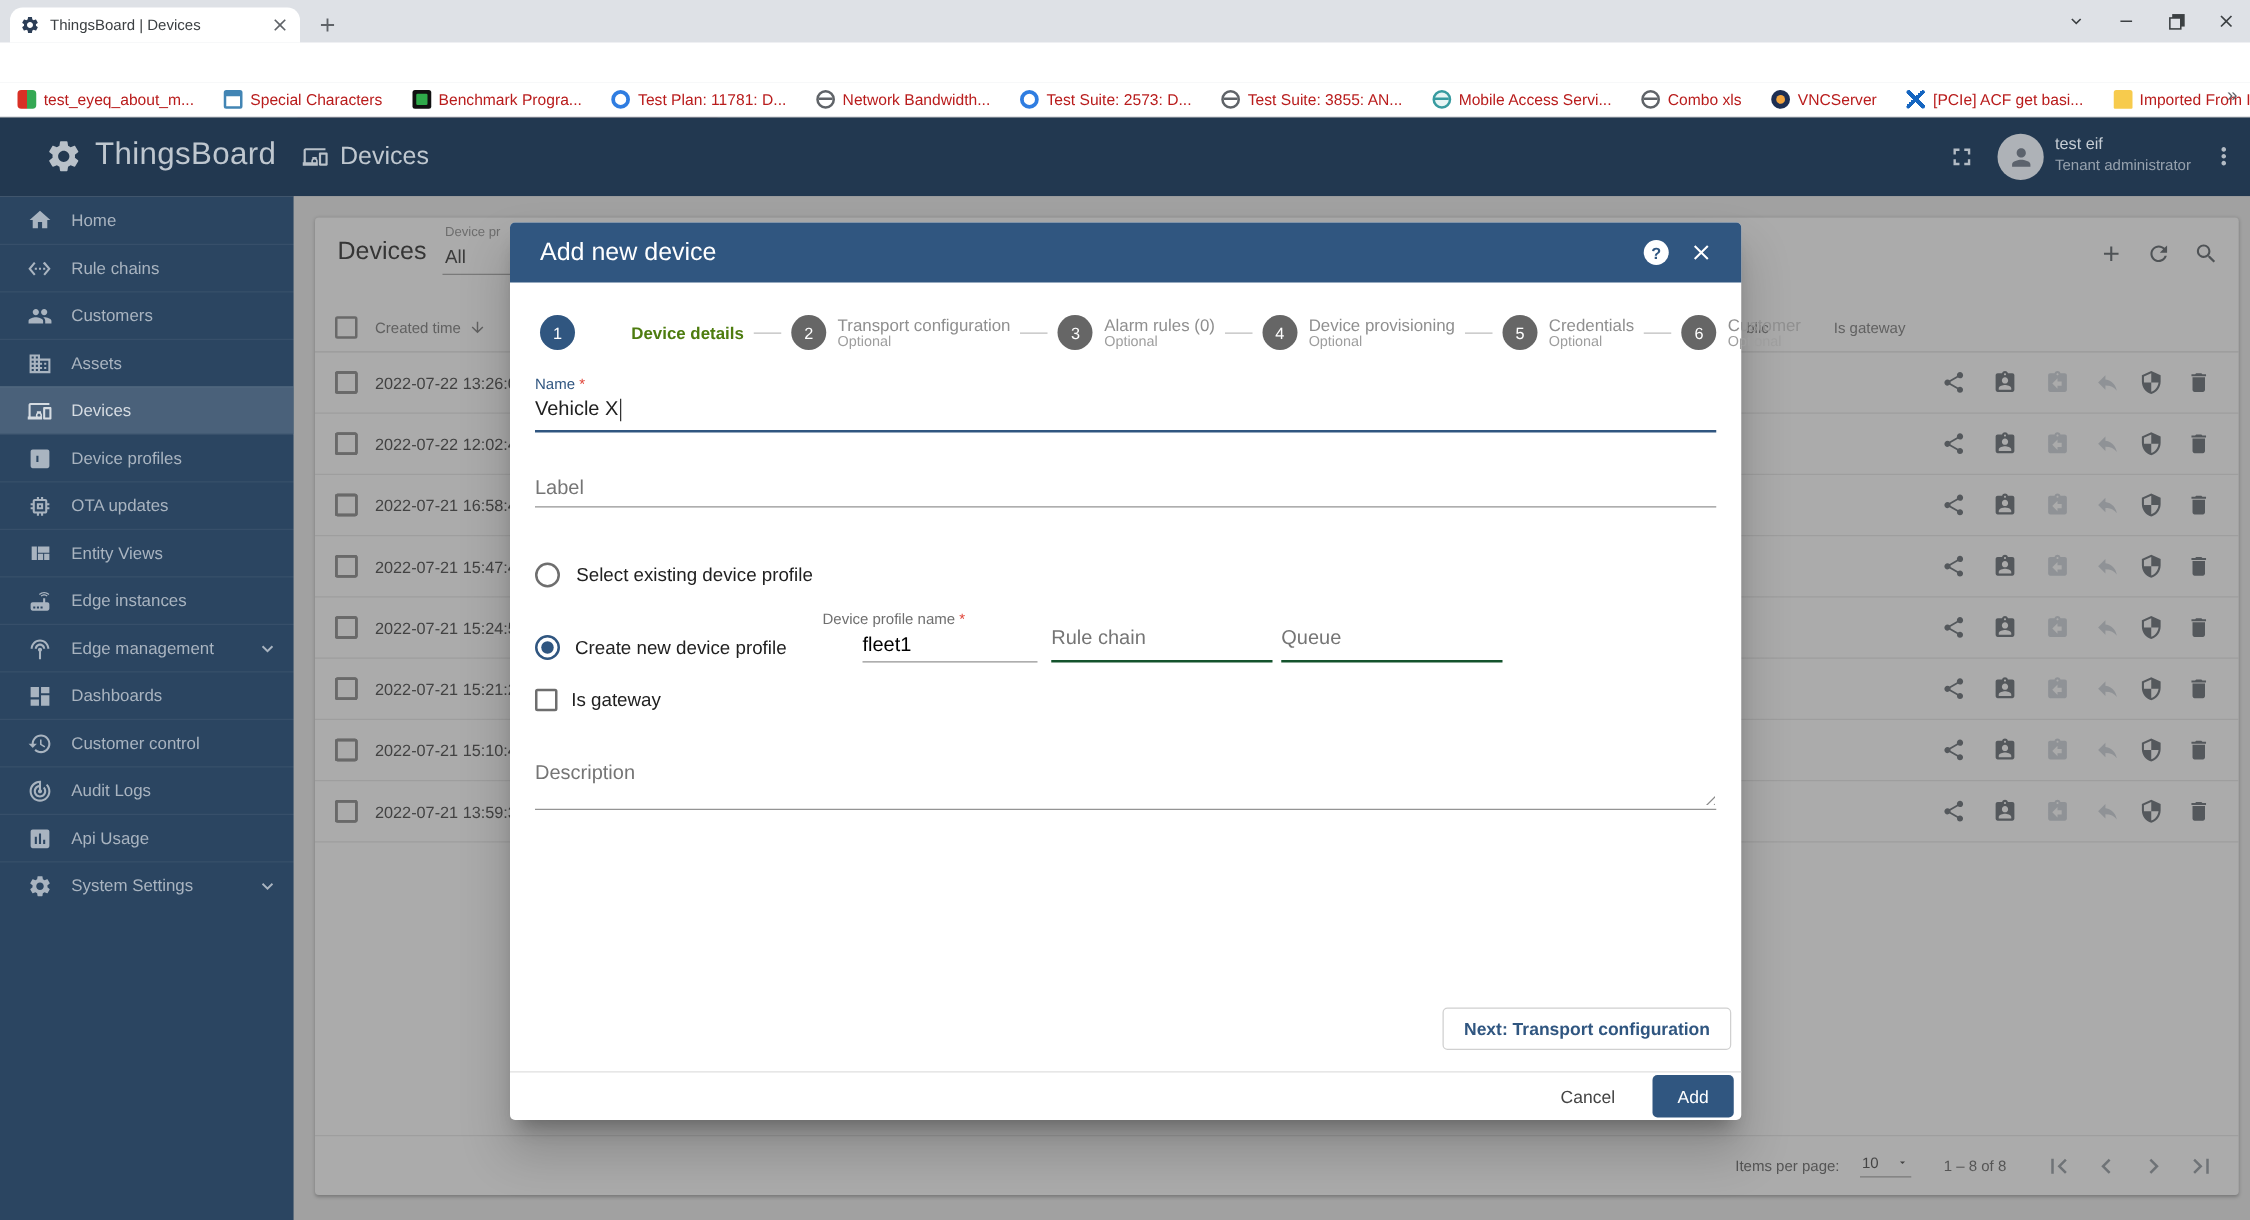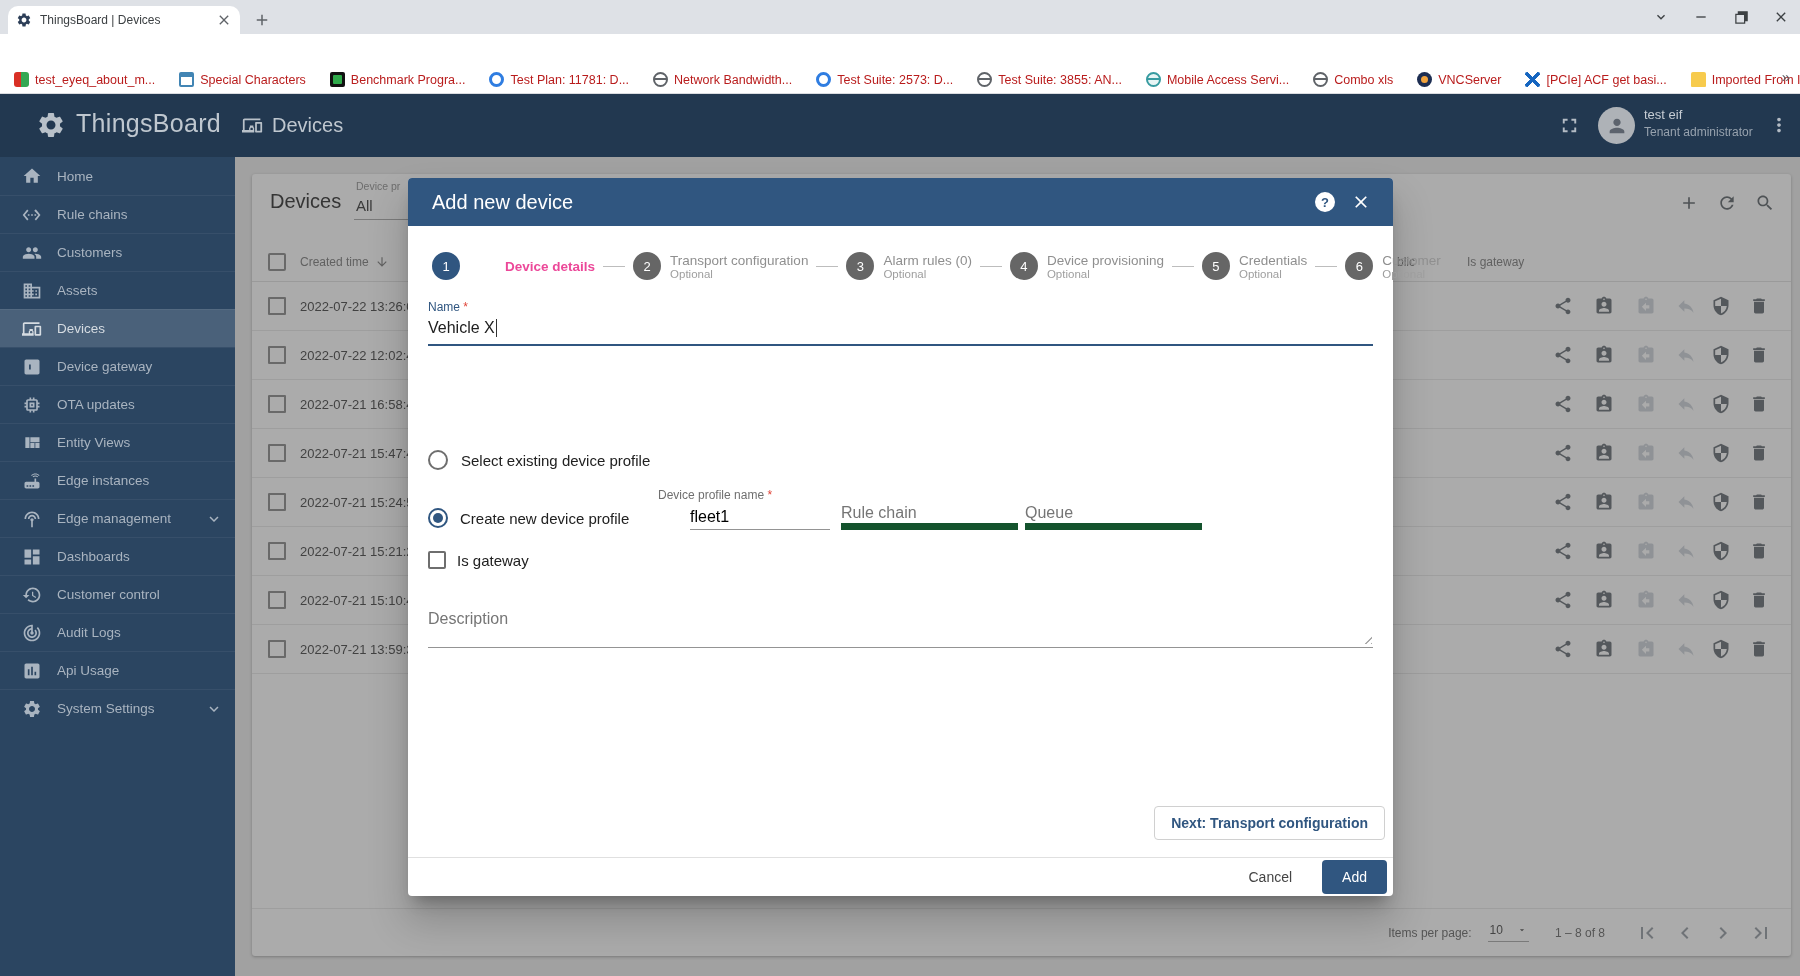--- a/index.html
+++ b/index.html
@@ -88,39 +88,39 @@
   .mhead { position:absolute; left:0; top:0; right:0; height:48px; background:#305680; border-radius:4px 4px 0 0; display:flex; align-items:center; }
   .mtitle { margin-left:24px; font-size:20px; font-weight:500; color:#fff; }
   .mhelp { position:absolute; right:58px; top:14px; width:20px; height:20px; border-radius:50%; background:#fff; color:#305680; font-size:13px; font-weight:bold; display:flex; align-items:center; justify-content:center; }
   .mclose { position:absolute; right:22px; top:14px; width:20px; height:20px; color:#fff; }
   .stepper { position:absolute; left:0; top:56px; right:0; height:64px; display:flex; align-items:center; padding:0 24px; }
   .step { display:flex; align-items:center; flex:none; }
   .s-circ { width:28px; height:28px; border-radius:50%; background:#666; color:#fff; font-size:13px; display:flex; align-items:center; justify-content:center; flex:none; }
   .step.active .s-circ { background:#305680; }
   .s-txt { margin-left:9px; }
   .s-main { font-size:13.5px; color:#8f8f8f; white-space:nowrap; }
-  .step.active .s-main { color:#ec4899; font-weight:bold;padding-left:36px; }
+  .step.active .s-main { color:#4d7c0f; font-weight:bold;padding-left:36px; }
   .s-sub { font-size:11.5px; color:#9e9e9e; }
   .s-line { flex:none; width:22px; height:1px; background:#bdbdbd; margin:0 8px; }
 
   .f-name { position:absolute; left:20px; right:20px; top:122px; border-bottom:2px solid #305680; padding-bottom:4px; }
   .f-name .lab { font-size:12px; color:#305680; height:16px; }
   .f-name .val { font-size:16px; color:#212121; height:24px; display:flex; align-items:center; }
   .caret { display:inline-block; width:1.5px; height:18px; background:#333; margin-left:1px; }
   .req { color:#e04438; }
   .f-label { position:absolute; left:20px; right:20px; top:198px; height:30px; border-bottom:1px solid #949494; font-size:16px; color:#757575; display:flex; align-items:center; }
   .radio-row { position:absolute; height:28px; display:flex; align-items:center; gap:13px; }
   .rdo { width:20px; height:20px; border:2px solid #6e6e6e; border-radius:50%; flex:none; position:relative; }
   .rdo.sel { border-color:#305680; }
   .rdo.sel:after { content:""; position:absolute; left:3px; top:3px; width:10px; height:10px; border-radius:50%; background:#305680; }
   .r-lbl { font-size:15px; color:#212121; white-space:nowrap; }
   .f-mini { position:absolute; top:310px; }
   .f-mini .lab { font-size:12px; color:#6f6f6f; height:16px; white-space:nowrap; }
   .f-mini .val { font-size:16px; color:#000000; height:26px; display:flex; align-items:center; border-bottom:1px solid #949494;margin-left:32px; }
-  .f-ph { position:absolute; top:324px; height:28px; border-bottom:7px solid #14532d; font-size:16px; color:#757575; display:flex; align-items:center; }
+  .f-ph { position:absolute; top:324px; height:28px; border-bottom:2px solid #14532d; font-size:16px; color:#757575; display:flex; align-items:flex-start; }
   .gw-row { position:absolute; left:20px; top:370px; height:24px; display:flex; align-items:center; gap:11px; }
   .gw-box { width:18px; height:18px; border:2px solid #6e6e6e; border-radius:2px; }
   .f-desc { position:absolute; left:20px; right:20px; top:420px; height:50px; border-bottom:1px solid #949494; }
   .f-desc .ph { position:absolute; left:0; top:12px; font-size:16px; color:#757575; }
   .rsz { position:absolute; right:1px; bottom:3px; width:9px; height:9px; overflow:hidden; }
   .rsz i { position:absolute; background:#8a8a8a; height:1px; width:14px; transform:rotate(-45deg); }
   .rsz i:nth-child(1){ left:-2px; top:6px; } .rsz i:nth-child(2){ left:2px; top:8px; }
   .next-btn { position:absolute; right:8px; bottom:56px; height:34px; padding:0 16px; background:#fff; border:1px solid #d0d0d0; border-radius:4px; font-size:14px; font-weight:600; color:#305680; display:flex; align-items:center; font-family:inherit; }
   .mfoot { position:absolute; left:0; right:0; bottom:0; height:39px; border-top:1px solid #e0e0e0; display:flex; align-items:center; justify-content:flex-end; padding-right:6px; gap:16px; }
   .cancel-btn { font-size:14px; font-weight:500; color:#444; padding:0 14px; background:none; border:none; font-family:inherit; }
@@ -348,21 +348,21 @@
       <div class="sb-item active">
         <svg viewBox="0 0 24 24" class="sb-ico" width="20" height="20">
           <path d="M3 6h18V4H3c-1.1 0-2 .9-2 2v11H0v3h14v-3H3V6zm10 6H9v1.78c-.61.55-1 1.33-1 2.22s.39 1.67 1 2.22V20h4v-1.78c.61-.55 1-1.34 1-2.22s-.39-1.67-1-2.22V12zm-2 5.5c-.83 0-1.5-.67-1.5-1.5s.67-1.5 1.5-1.5 1.5.67 1.5 1.5-.67 1.5-1.5 1.5zM22 8h-6c-.5 0-1 .5-1 1v10c0 .5.5 1 1 1h6c.5 0 1-.5 1-1V9c0-.5-.5-1-1-1zm-1 10h-4v-8h4v8z" fill="currentColor"></path>
         </svg>
         <span class="sb-lbl">Devices</span>
       </div>
       <div class="sb-item">
         <svg viewBox="0 0 24 24" class="sb-ico" width="20" height="20">
           <path d="M19 3H5c-1.1 0-2 .9-2 2v14c0 1.1.9 2 2 2h14c1.1 0 2-.9 2-2V5c0-1.1-.9-2-2-2zm-8.5 12h-2V9h2v6z" fill="currentColor"></path>
         </svg>
-        <span class="sb-lbl">Device gateway</span>
+        <span class="sb-lbl">Device profiles</span>
       </div>
       <div class="sb-item">
         <svg viewBox="0 0 24 24" class="sb-ico" width="20" height="20">
           <path d="M15 9H9v6h6V9zm-2 4h-2v-2h2v2zm8-2V9h-2V7c0-1.1-.9-2-2-2h-2V3h-2v2h-2V3H9v2H7c-1.1 0-2 .9-2 2v2H3v2h2v2H3v2h2v2c0 1.1.9 2 2 2h2v2h2v-2h2v2h2v-2h2c1.1 0 2-.9 2-2v-2h2v-2h-2v-2h2zm-4 6H7V7h10v10z" fill="currentColor"></path>
         </svg>
         <span class="sb-lbl">OTA updates</span>
       </div>
       <div class="sb-item">
         <svg viewBox="0 0 24 24" class="sb-ico" width="20" height="20">
           <path d="M10 18h5v-6h-5v6zm-6 0h5V5H4v13zm12 0h5v-6h-5v6zM10 5v6h11V5H10z" fill="currentColor"></path>
@@ -837,20 +837,23 @@
     </div>
 
   <div class="f-name">
     <div class="lab"><span>Name</span> <span class="req">*</span></div>
     <div class="val">
         <span>Vehicle X</span>
         <span class="caret"></span>
       </div>
   </div>
 
+  <div class="f-label">
+      <span>Label</span>
+    </div>
 
   <div class="radio-row" style="left:20px;top:268px;">
     <span class="rdo"></span>
     <span class="r-lbl">Select existing device profile</span>
   </div>
 
   <div class="radio-row" style="left:20px;top:326px;gap:12px;">
     <span class="rdo sel"></span>
     <span class="r-lbl">Create new device profile</span>
   </div>

